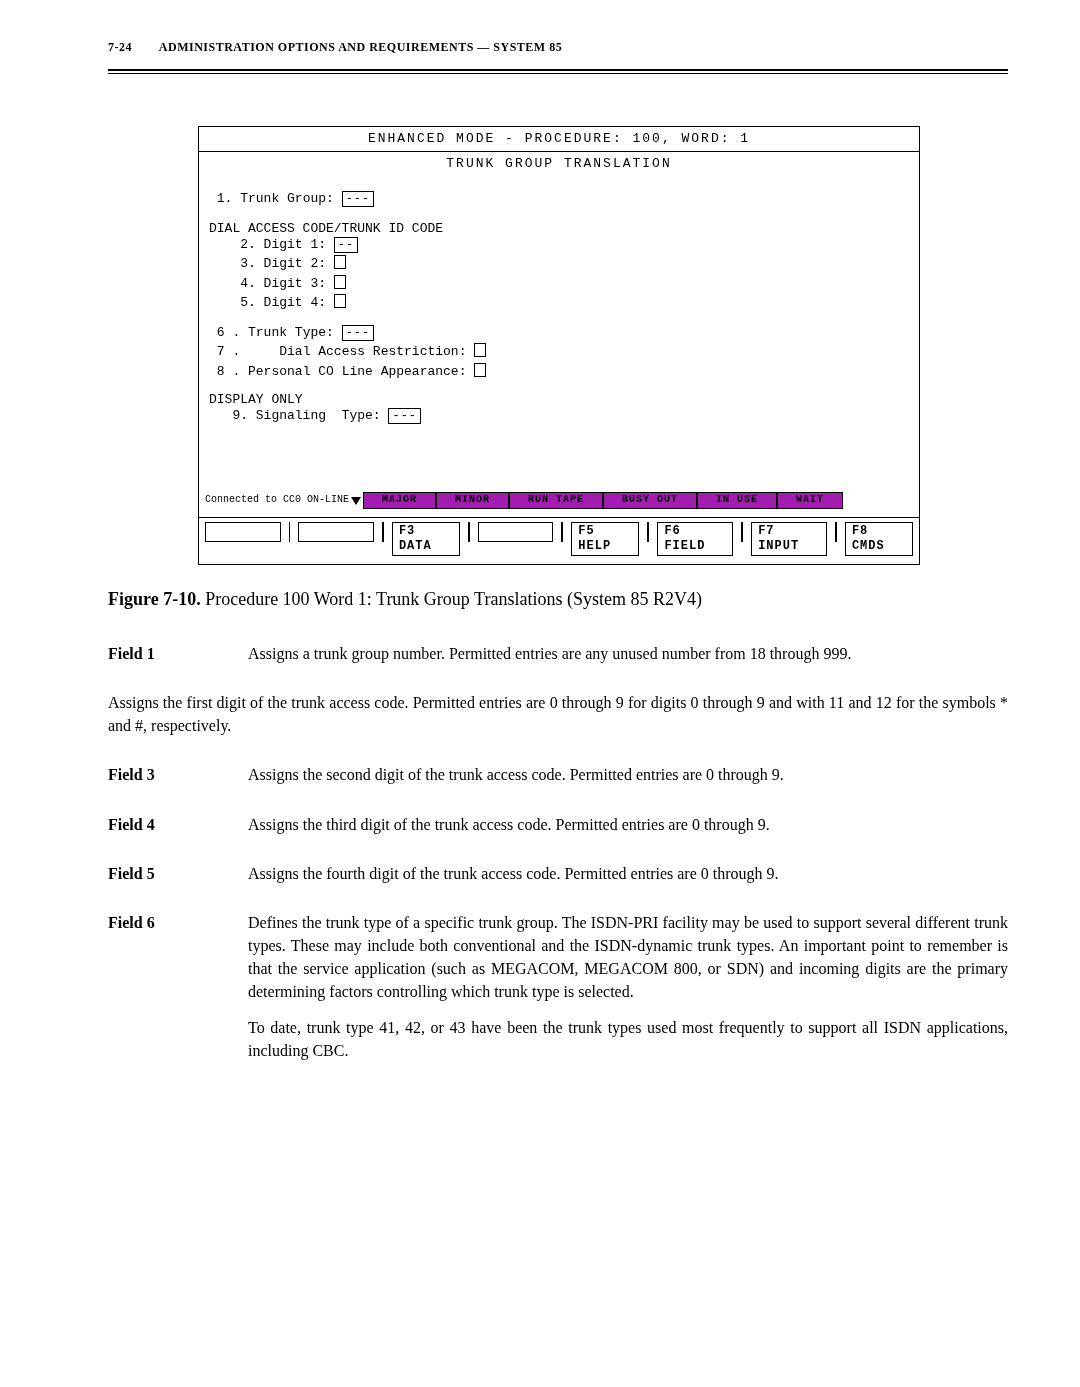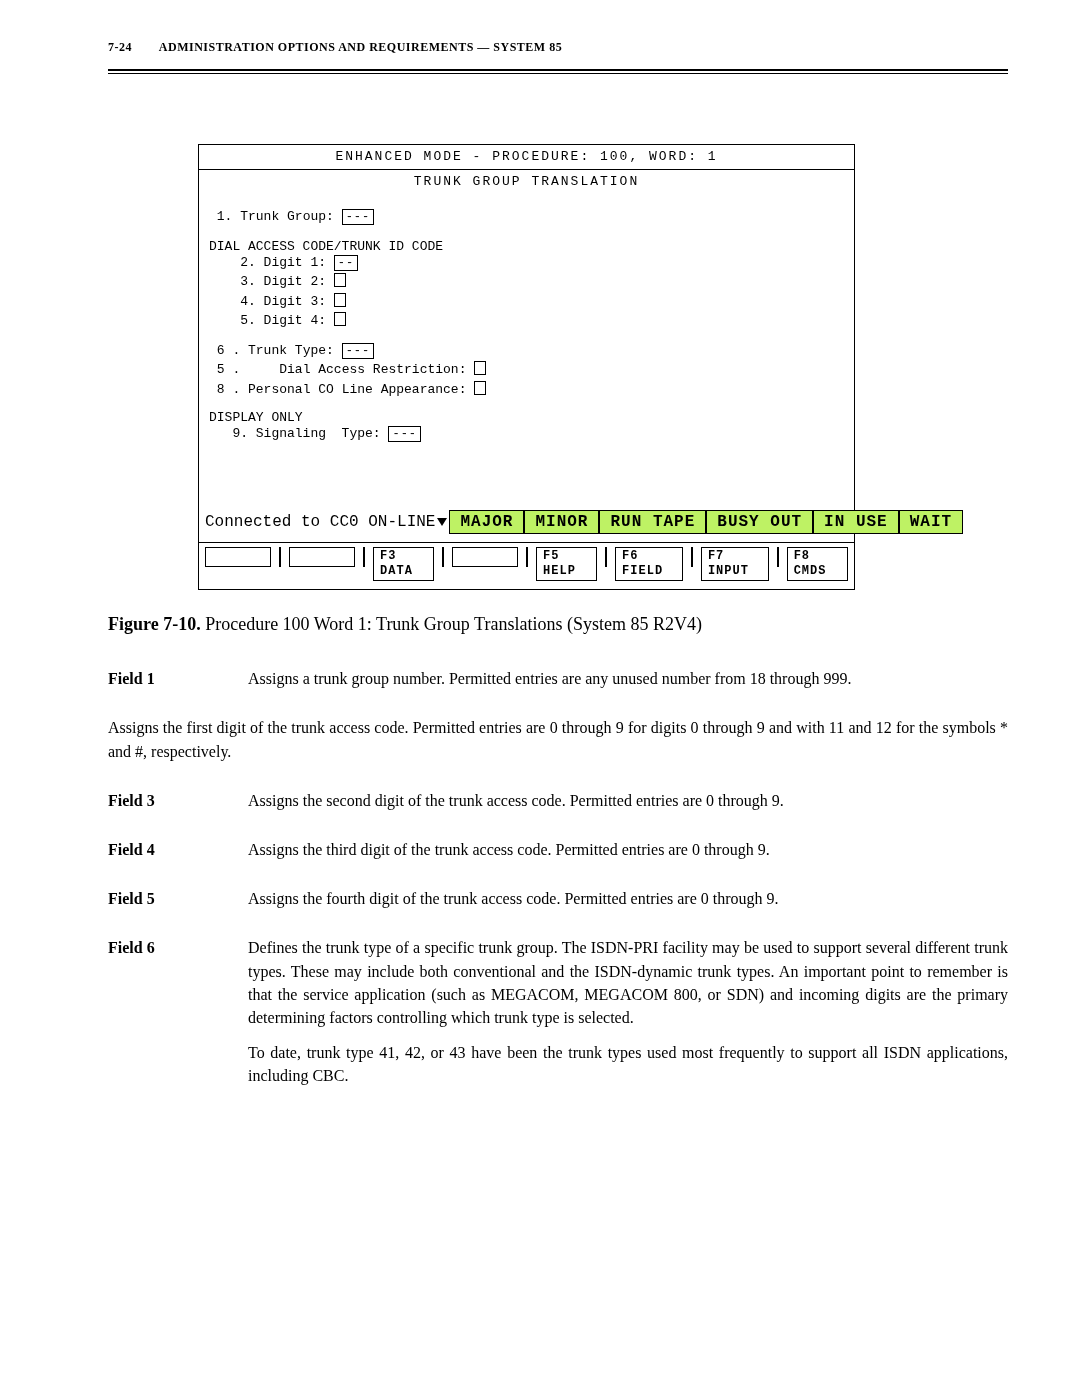--- a/index.html
+++ b/index.html
@@ -32,22 +32,22 @@
     margin: 6px 0 0 0;
   }
   .hr-thin {
     border: none;
     border-top: 1px solid #000;
     margin: 2px 0 0 0;
   }
 
   
   .term-wrap {
-    margin: 70px 0 24px 90px;
-    width: 657px;
+    margin: 52px 0 24px 90px;
+    width: 722px;
   }
   .term-box {
     border: 1.5px solid #000;
     font-family: "Courier New", Courier, monospace;
     font-size: 13px;
     line-height: 1.25;
   }
   .term-title {
     border-bottom: 1.5px solid #000;
     text-align: center;
@@ -85,38 +85,38 @@
     position: relative;
     top: 2px;
   }
 
   
   .status-row {
     padding: 4px 6px;
     display: flex;
     align-items: center;
     font-family: "Courier New", Courier, monospace;
-    font-size: 16px;
+    font-size: 10px;
     white-space: nowrap;
   }
   .arrow-down {
     display: inline-block;
     width: 0; height: 0;
     border-left: 5px solid transparent;
     border-right: 5px solid transparent;
     border-top: 8px solid #000;
     margin: 0 2px;
     vertical-align: middle;
   }
   .pill {
     border: 1.5px solid #000;
-    padding: 1px 10px;
+    padding: 1px 18px;
     font-weight: bold;
     letter-spacing: 1px;
-    background: #bef264;
+    background: #a21caf;
   }
   .status-sep {
     border-top: 1.5px solid #000;
     margin-top: 4px;
   }
 
   .cmd-row {
     padding: 2px 6px 2px 6px;
     font-family: "Courier New", Courier, monospace;
     font-size: 13px;
@@ -209,21 +209,21 @@
 
         <div class="tline">DIAL ACCESS CODE/TRUNK ID CODE</div>
         <div class="tline">    <span>2. Digit 1:</span> <span class="dashbox">--</span></div>
         <div class="tline">    <span>3. Digit 2:</span> <span class="tinybox"></span></div>
         <div class="tline">    <span>4. Digit 3:</span> <span class="tinybox"></span></div>
         <div class="tline">    <span>5. Digit 4:</span> <span class="tinybox"></span></div>
 
         <div style="height:14px"></div>
 
         <div class="tline"> <span>6 . Trunk Type:</span> <span class="dashbox">---</span></div>
-        <div class="tline"> <span>5 .     Dial Access Restriction:</span> <span class="tinybox"></span></div>
+        <div class="tline"> <span>7 .     Dial Access Restriction:</span> <span class="tinybox"></span></div>
         <div class="tline"> <span>8 . Personal CO Line Appearance:</span> <span class="tinybox"></span></div>
 
         <div style="height:12px"></div>
 
         <div class="tline">DISPLAY ONLY</div>
         <div class="tline">   <span>9. Signaling  Type:</span> <span class="dashbox">---</span></div>
 
         <div style="height:54px"></div>
       </div>
 

